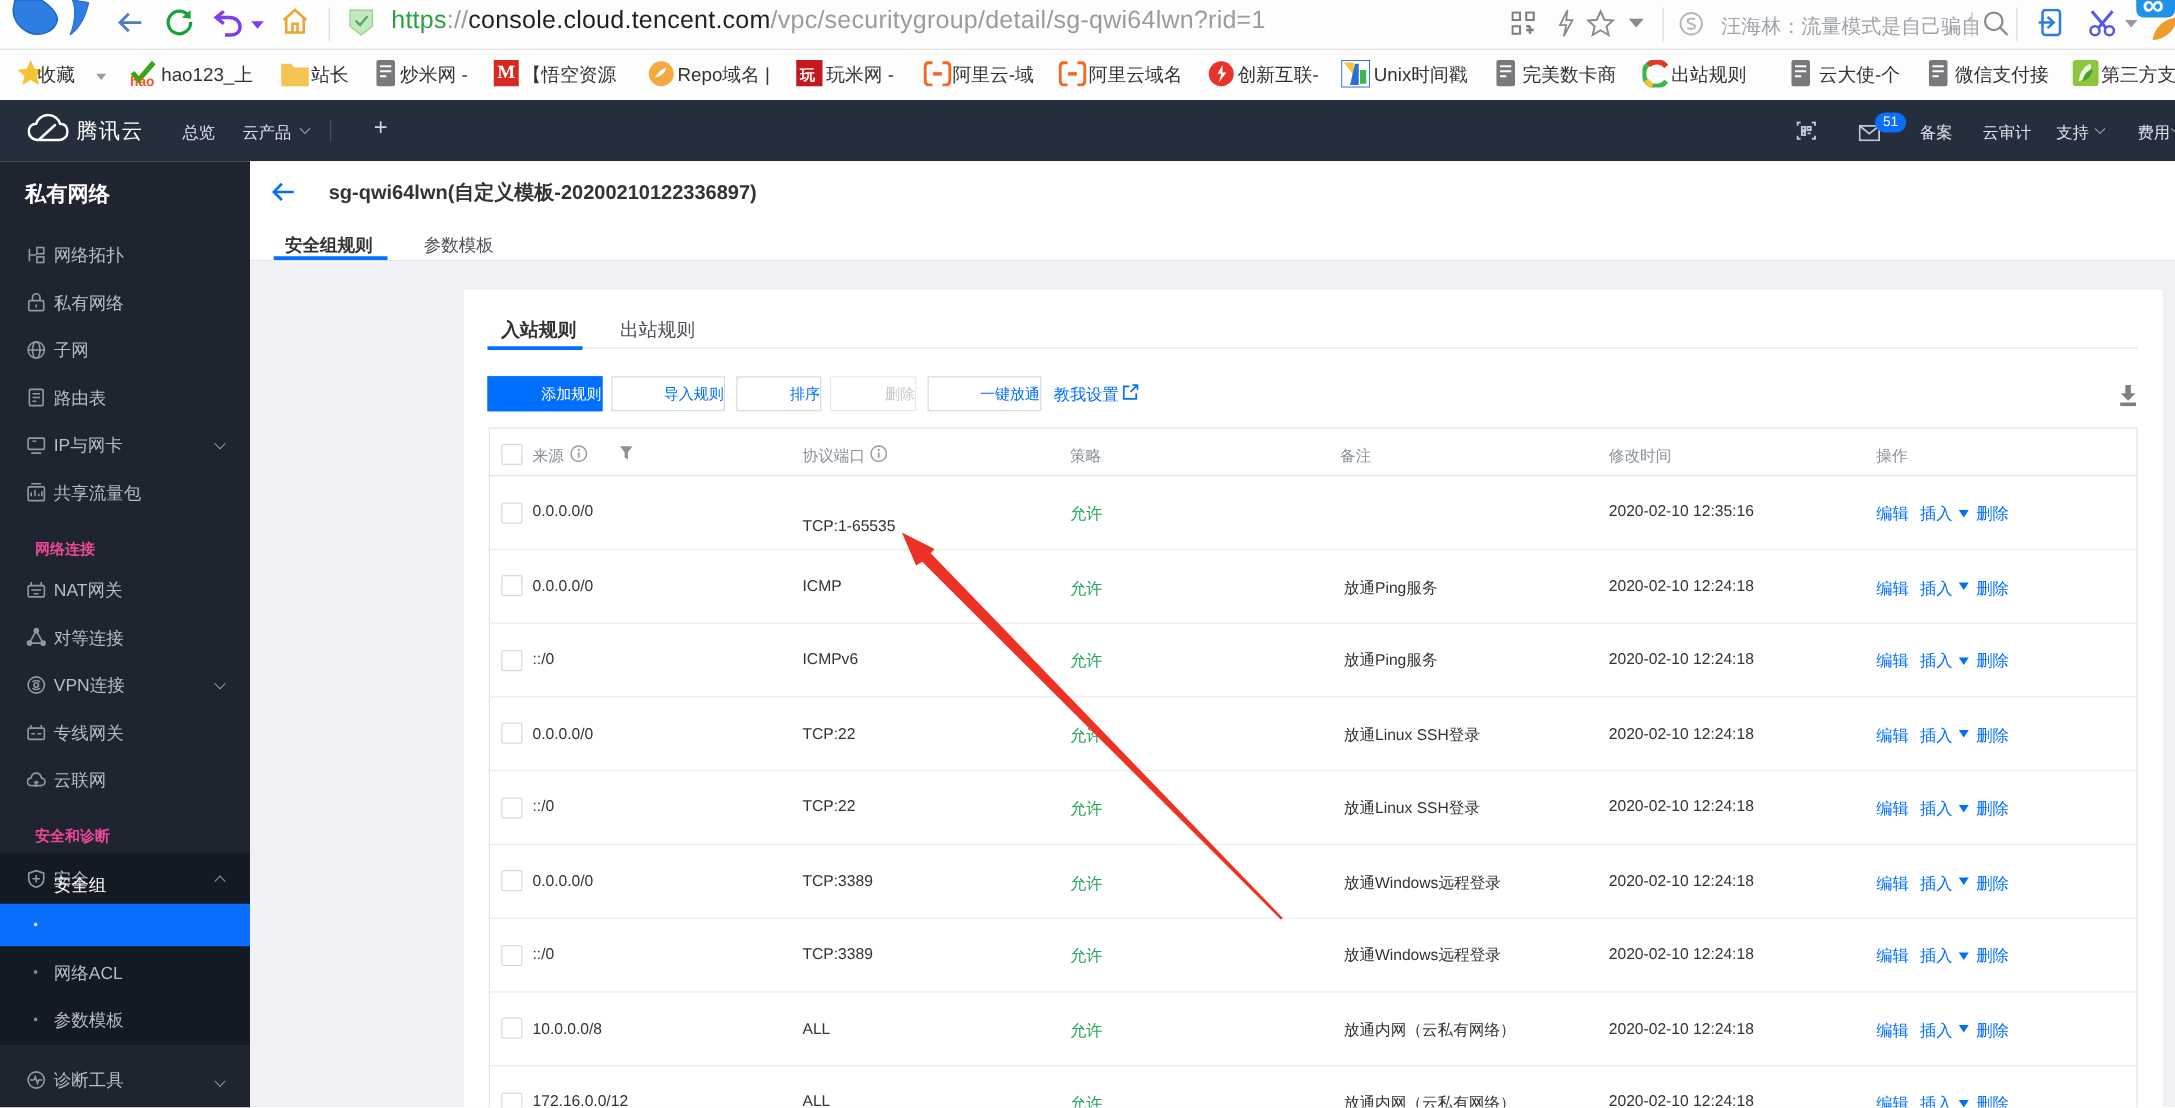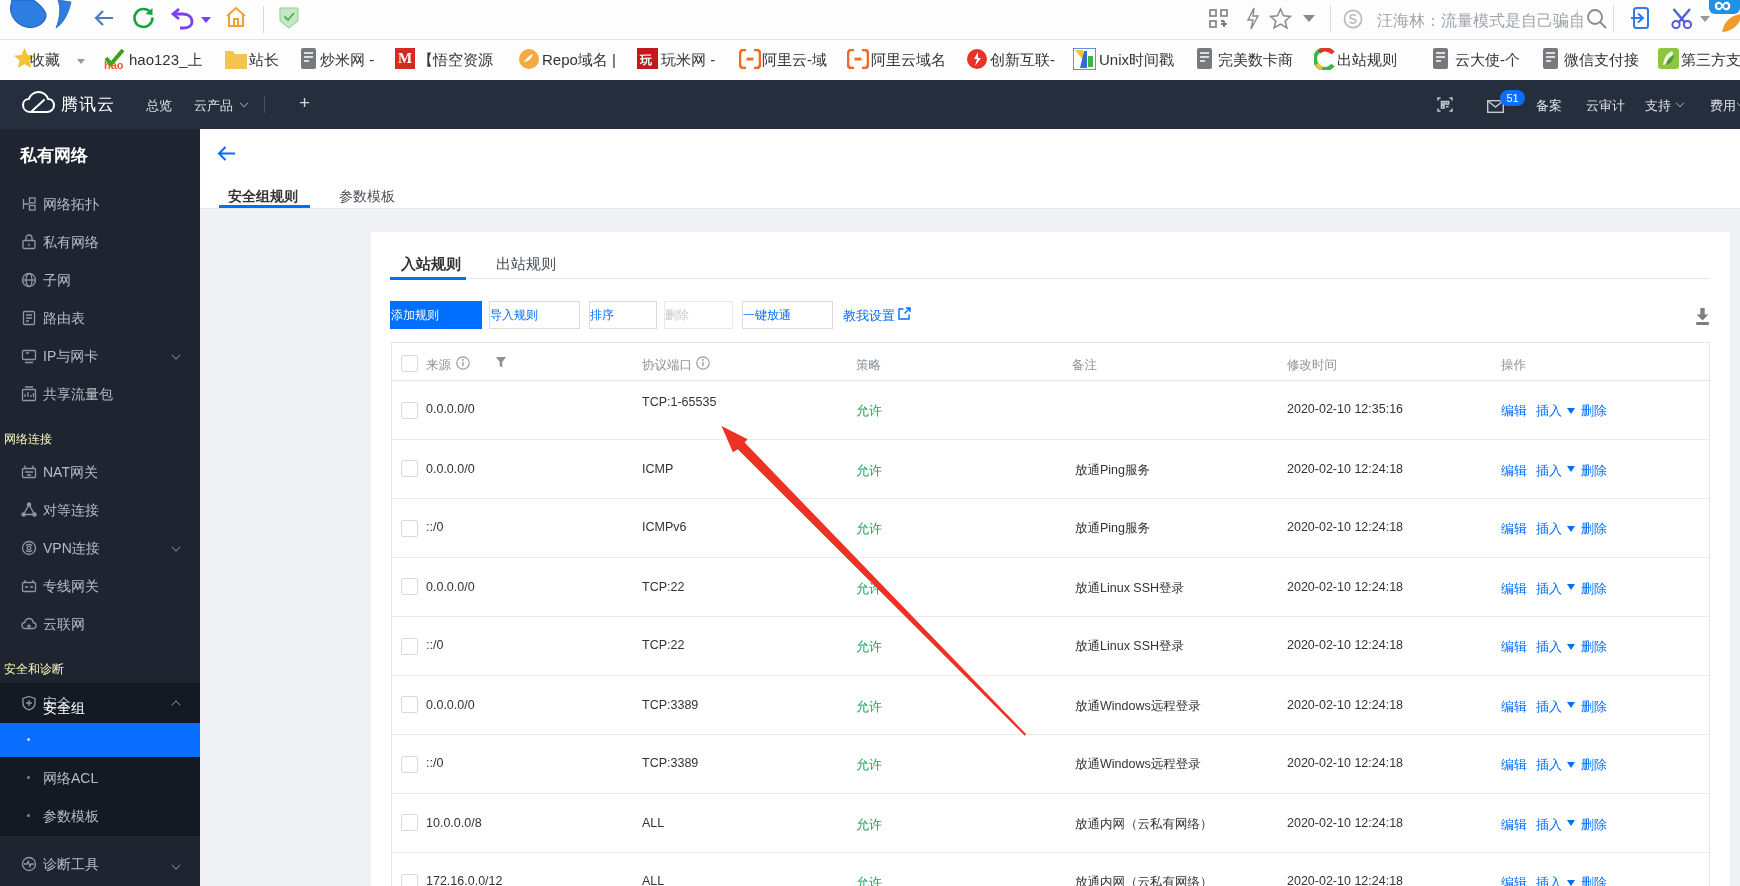--- a/index.html
+++ b/index.html
@@ -8,28 +8,28 @@
 
 #tb{position:absolute;left:0;top:0;width:1740px;height:39px;background:#fdfdfd;border-bottom:1px solid #e3e3e3;overflow:hidden;}
 #bm{position:absolute;left:0;top:40px;width:1740px;height:40px;background:#fdfdfd;overflow:hidden;}
 .bmtx{position:absolute;top:11px;font-size:15px;color:#333;white-space:nowrap;}
 
 #qcnav{position:absolute;left:0;top:80px;width:1740px;height:49px;background:#252e3d;overflow:hidden;}
 .qtx{position:absolute;color:#dfe3e8;font-size:13px;white-space:nowrap;}
 
 #sb{position:absolute;left:0;top:129px;width:200px;height:757px;background:#1e2430;overflow:hidden;}
 .si{position:absolute;left:43px;font-size:14px;color:#b7bdc7;white-space:nowrap;}
-.slab{position:absolute;left:4px;font-size:12px;color:#fef9c3;white-space:nowrap;}
+.slab{position:absolute;left:28px;font-size:12px;color:#ec4899;white-space:nowrap;font-weight:bold;}
 .sic{position:absolute;left:21px;width:16px;height:16px;}
 .sdot{position:absolute;left:27px;width:3px;height:3px;border-radius:50%;background:#7f8792;}
 
 #hdr{position:absolute;left:200px;top:129px;width:1540px;height:79px;background:#fff;border-bottom:1px solid #e2e5ea;}
 #bg{position:absolute;left:200px;top:209px;width:1540px;height:677px;background:#f0f1f4;}
 #card{position:absolute;left:371px;top:232px;width:1359px;height:654px;background:#fff;}
-.btn{position:absolute;top:301px;height:26px;border:1px solid #d8dce1;font-size:12px;line-height:26px;text-align:left;color:#006eff;background:#fff;}
+.btn{position:absolute;top:301px;height:26px;border:1px solid #d8dce1;font-size:12px;line-height:26px;text-align:right;color:#006eff;background:#fff;}
 .hcell{position:absolute;font-size:12.5px;color:#8b9199;white-space:nowrap;}
 .cell{position:absolute;font-size:12.5px;color:#333;white-space:nowrap;}
 .ops{position:absolute;font-size:13px;color:#006eff;white-space:nowrap;}
 .cb{position:absolute;width:15px;height:15px;border:1px solid #d6dade;border-radius:2px;background:#fff;}
 .rline{position:absolute;left:392px;width:1317px;height:1px;background:#e9ebef;}
 </style>
 </head>
 <body>
 
 <div id="tb">
@@ -50,20 +50,21 @@
     <path d="M31,12 L41,12 L36,18 Z" fill="#7a3ff0"></path>
   </svg>
   <svg class="abs" style="left:224px;top:5px" width="24" height="24" viewBox="0 0 24 24">
     <path d="M3,11 L12,3 L21,11 M5,9.5 L5,21 L19,21 L19,9.5 M10,21 L10,14 L14,14 L14,21" stroke="#f0a231" stroke-width="2" fill="none"></path>
   </svg>
   <div class="abs" style="left:263px;top:6px;width:1px;height:27px;background:#d9d9d9"></div>
   <svg class="abs" style="left:279px;top:6px" width="20" height="24" viewBox="0 0 20 24">
     <path d="M1,2 L19,2 L19,15 L10,22 L1,15 Z" fill="#c4e8c3" stroke="#8fd08c" stroke-width="1"></path>
     <path d="M5.5,10.5 L9,14 L15,7" stroke="#57a85c" stroke-width="1.8" fill="none"></path>
   </svg>
+  <div class="abs" style="left:313px;top:5px;font-size:20px;letter-spacing:0.2px;white-space:nowrap"><span style="color:#2f9e44">https</span><span style="color:#9b9b9b">://</span><span style="color:#1f1f1f">console.cloud.tencent.com</span><span style="color:#9b9b9b">/vpc/securitygroup/detail/sg-qwi64lwn?rid=1</span></div>
 
   <svg class="abs" style="left:1209px;top:9px" width="19" height="19" viewBox="0 0 19 19" stroke="#7d7d7d" fill="none" stroke-width="1.6">
     <rect x="1" y="1" width="6" height="6"></rect>
       <rect x="12" y="1" width="6" height="6"></rect>
       <rect x="1" y="12" width="6" height="6"></rect>
     <path d="M12,12 L15,12 M12,15 L18,15 M15,12 L15,18" stroke-width="2"></path>
   </svg>
   <svg class="abs" style="left:1245px;top:7px" width="16" height="23" viewBox="0 0 16 23">
     <path d="M9,1 L3,13 L8,13 L6,22 L13,9 L8,9 Z" stroke="#8a8a8a" stroke-width="1.4" fill="none"></path>
   </svg>
@@ -296,20 +297,21 @@
       <path d="M3,8 L6,8 L7.2,5.5 L9,10.5 L10,8 L13,8"></path>
   </svg>
   <div class="si" style="top:727px">诊断工具</div>
   <div class="abs" style="left:172px;top:732px;width:7px;height:7px;border-right:1.4px solid #8f97a3;border-bottom:1.4px solid #8f97a3;transform:rotate(45deg) scale(0.8)"></div>
 </div>
 
 <div id="hdr">
   <svg class="abs" style="left:17px;top:16px" width="19" height="17" viewBox="0 0 19 17">
     <path d="M18,8.5 L2,8.5 M8.5,2 L2,8.5 L8.5,15" stroke="#006eff" stroke-width="2" fill="none"></path>
   </svg>
+  <div class="abs" style="left:63px;top:15px;font-size:16px;font-weight:bold;color:#333;white-space:nowrap">sg-qwi64lwn(自定义模板-20200210122336897)</div>
   <div class="abs" style="left:28px;top:59px;font-size:14px;font-weight:bold;color:#333">安全组规则</div>
   <div class="abs" style="left:139px;top:59px;font-size:14px;color:#4a4f57">参数模板</div>
   <div class="abs" style="left:19px;top:76px;width:91px;height:3px;background:#006eff"></div>
 </div>
 <div id="bg"></div>
 <div id="card"></div>
 <div id="cardc">
   <div class="abs" style="left:401px;top:255px;font-size:15px;font-weight:bold;color:#333">入站规则</div>
   <div class="abs" style="left:496px;top:255px;font-size:15px;color:#4a4f57">出站规则</div>
   <div class="abs" style="left:391px;top:278px;width:1319px;height:1px;background:#e4e7ec"></div>
@@ -347,21 +349,21 @@
     <circle cx="7" cy="7" r="6.2" stroke="#979ca3" fill="none" stroke-width="1.2"></circle>
     <path d="M7,6 L7,10.2" stroke="#979ca3" stroke-width="1.4"></path>
       <circle cx="7" cy="3.9" r="0.9" fill="#979ca3"></circle>
   </svg>
   <div class="hcell" style="left:856px;top:357px">策略</div>
   <div class="hcell" style="left:1072px;top:357px">备注</div>
   <div class="hcell" style="left:1287px;top:357px">修改时间</div>
   <div class="hcell" style="left:1501px;top:357px">操作</div>
   <div class="cb" style="left:401px;top:402px"></div>
   <div class="cell" style="left:426px;top:402px">0.0.0.0/0</div>
-  <div class="cell" style="left:642px;top:395px">TCP:1-65535</div>
+  <div class="cell" style="left:642px;top:414px">TCP:1-65535</div>
   <div class="cell" style="left:856px;top:402px;color:#23a55a;font-size:13px">允许</div>
   <div class="cell" style="left:1287px;top:402px">2020-02-10 12:35:16</div>
   <div class="ops" style="left:1501px;top:402px">编辑</div>
   <div class="ops" style="left:1536px;top:402px">插入</div>
   <div class="abs" style="left:1567px;top:408px;width:0;height:0;border-left:4.5px solid transparent;border-right:4.5px solid transparent;border-top:6px solid #006eff"></div>
   <div class="ops" style="left:1581px;top:402px">删除</div>
   <div class="rline" style="top:439px"></div>
   <div class="cb" style="left:401px;top:460px"></div>
   <div class="cell" style="left:426px;top:462px">0.0.0.0/0</div>
   <div class="cell" style="left:642px;top:462px">ICMP</div>

